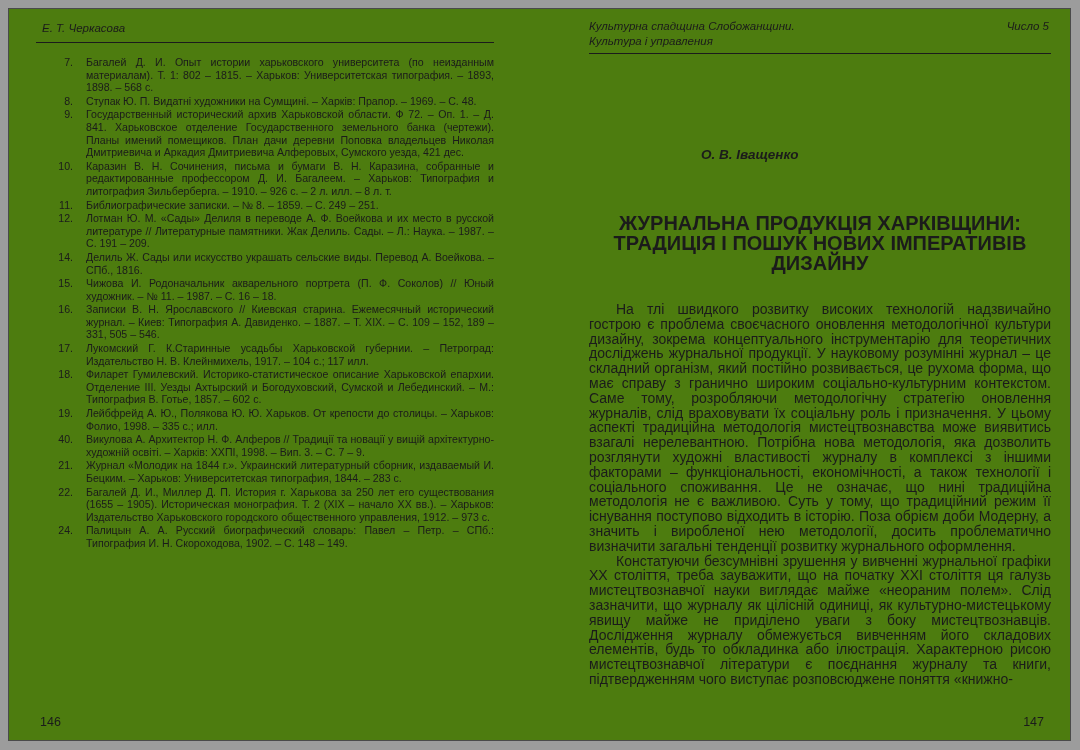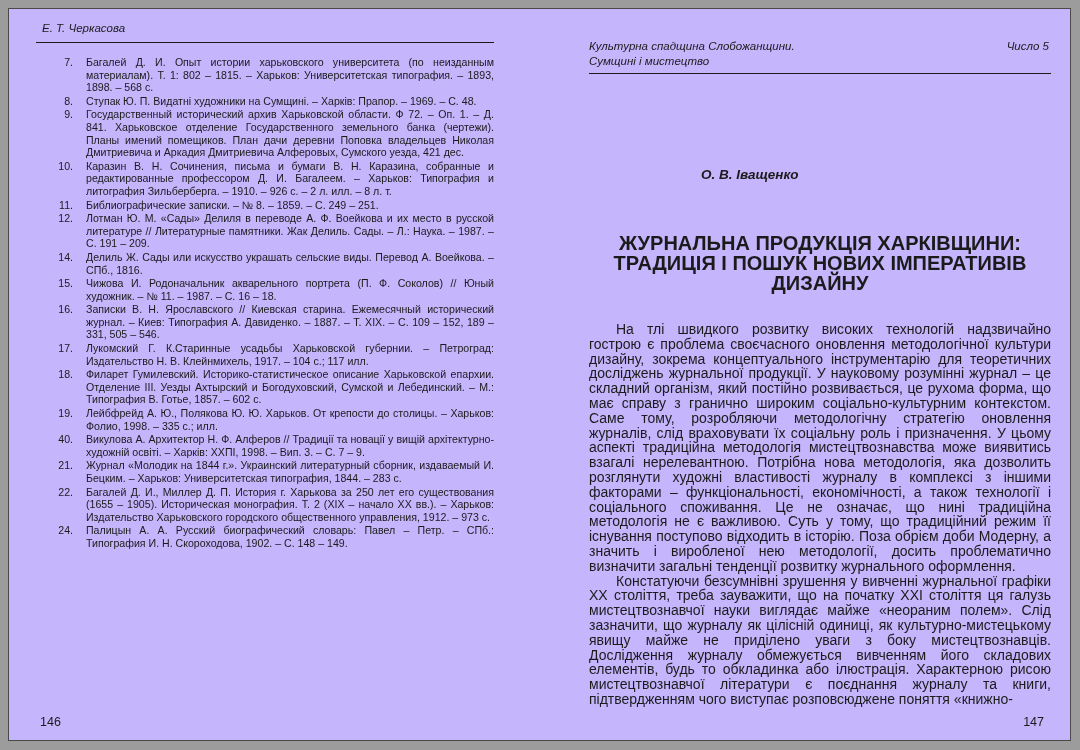--- a/index.html
+++ b/index.html
@@ -67,21 +67,20 @@
     left: 580px;
     top: 10px;
     width: 462px;
   }
   .running-head-right {
     position: relative;
     font-style: italic;
     font-size: 11.5px;
     line-height: 14.5px;
     padding-right: 90px;
-    margin-top: 20px;
   }
   .issue-no {
     position: absolute;
     right: 2px;
     top: 0;
     font-style: italic;
     white-space: nowrap;
   }
   .col-right .rule { margin-top: 5px; }
   .author {
@@ -115,21 +114,21 @@
     position: absolute;
     bottom: 11px;
     font-size: 12.5px;
   }
   .page-num.left { left: 31px; }
   .page-num.right { right: 26px; }
 </style>
 </head>
 <body style="background: rgb(156, 156, 156); color: rgb(27, 27, 27);">
 
-<div class="page" style="background: #c4b5fd;">
+<div class="page" style="background: #4d7c0f;">
 
   <div class="col-left">
     <div class="running-head">Е. Т. Черкасова</div>
     <hr class="rule">
     <div class="ref-list" id="ref-list">
         <div class="ref-item"><span class="ref-num">7.</span><span>Багалей Д. И. Опыт истории харьковского университета (по неизданным материалам). Т. 1: 802 – 1815. – Харьков: Университетская типография. – 1893, 1898. – 568 с.</span></div>
         <div class="ref-item"><span class="ref-num">8.</span><span>Ступак Ю. П. Видатні художники на Сумщині. – Харків: Прапор. – 1969. – С. 48.</span></div>
         <div class="ref-item"><span class="ref-num">9.</span><span>Государственный исторический архив Харьковской области. Ф 72. – Оп. 1. – Д. 841. Харьковское отделение Государственного земельного банка (чертежи). Планы имений помещиков. План дачи деревни Поповка владельцев Николая Дмитриевича и Аркадия Дмитриевича Алферовых, Сумского уезда, 421 дес.</span></div>
         <div class="ref-item"><span class="ref-num">10.</span><span>Каразин В. Н. Сочинения, письма и бумаги В. Н. Каразина, собранные и редактированные профессором Д. И. Багалеем. – Харьков: Типография и литография Зильберберга. – 1910. – 926 с. – 2 л. илл. – 8 л. т.</span></div>
         <div class="ref-item"><span class="ref-num">11.</span><span>Библиографические записки. – № 8. – 1859. – С. 249 – 251.</span></div>
@@ -145,21 +144,21 @@
         <div class="ref-item"><span class="ref-num">22.</span><span>Багалей Д. И., Миллер Д. П. История г. Харькова за 250 лет его существования (1655 – 1905). Историческая монография. Т. 2 (XIX – начало XX вв.). – Харьков: Издательство Харьковского городского общественного управления, 1912. – 973 с.</span></div>
         <div class="ref-item"><span class="ref-num">24.</span><span>Палицын А. А. Русский биографический словарь: Павел – Петр. – СПб.: Типография И. Н. Скороходова, 1902. – С. 148 – 149.</span></div>
       </div>
   </div>
 
   <div class="page-num left">146</div>
 
   <div class="col-right">
     <div class="running-head-right">
       <div>Культурна спадщина Слобожанщини.</div>
-      <div>Сумщині і мистецтво</div>
+      <div>Культура і управления</div>
       <span class="issue-no">Число 5</span>
     </div>
     <hr class="rule">
 
     <div class="author">О. В. Іващенко</div>
 
     <div class="article-title">
       <div>ЖУРНАЛЬНА ПРОДУКЦІЯ ХАРКІВЩИНИ:</div>
       <div>ТРАДИЦІЯ І ПОШУК НОВИХ ІМПЕРАТИВІВ ДИЗАЙНУ</div>
     </div>

